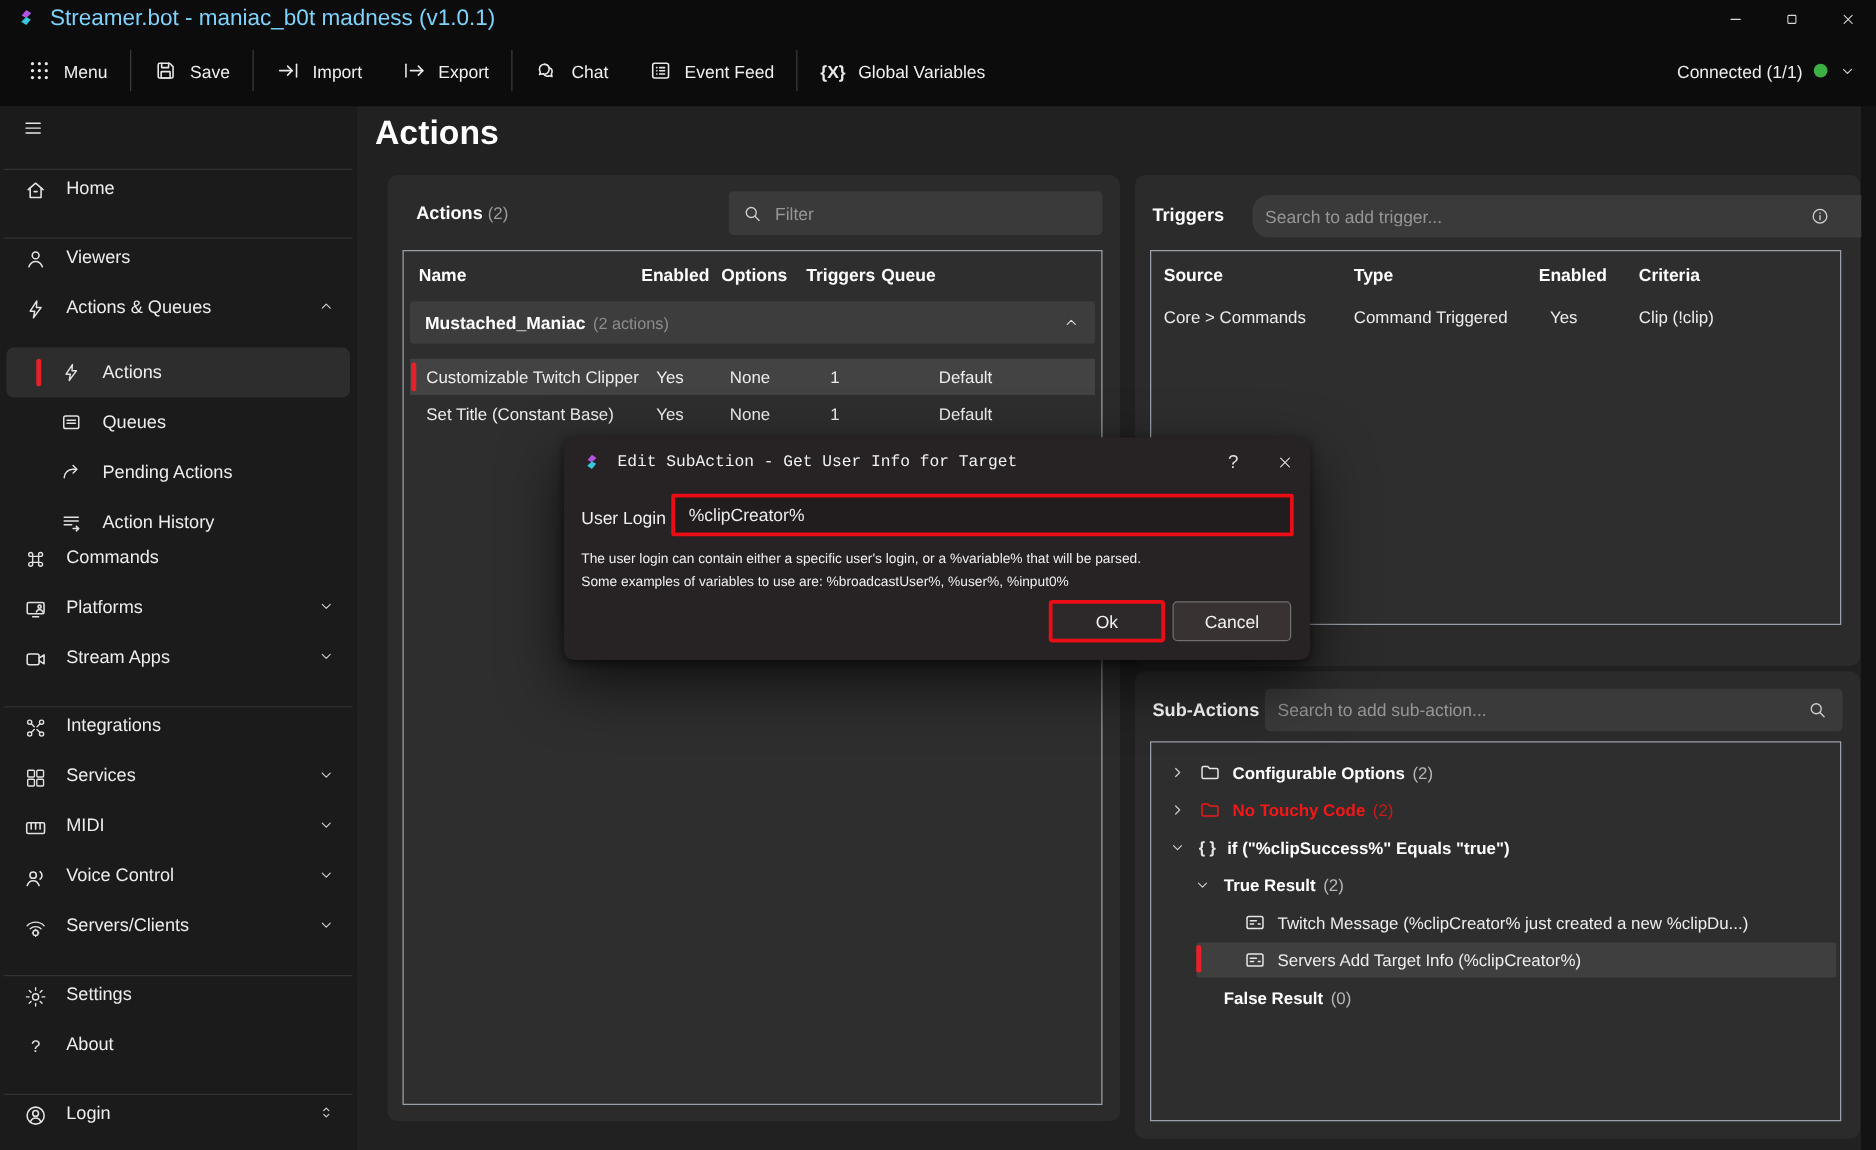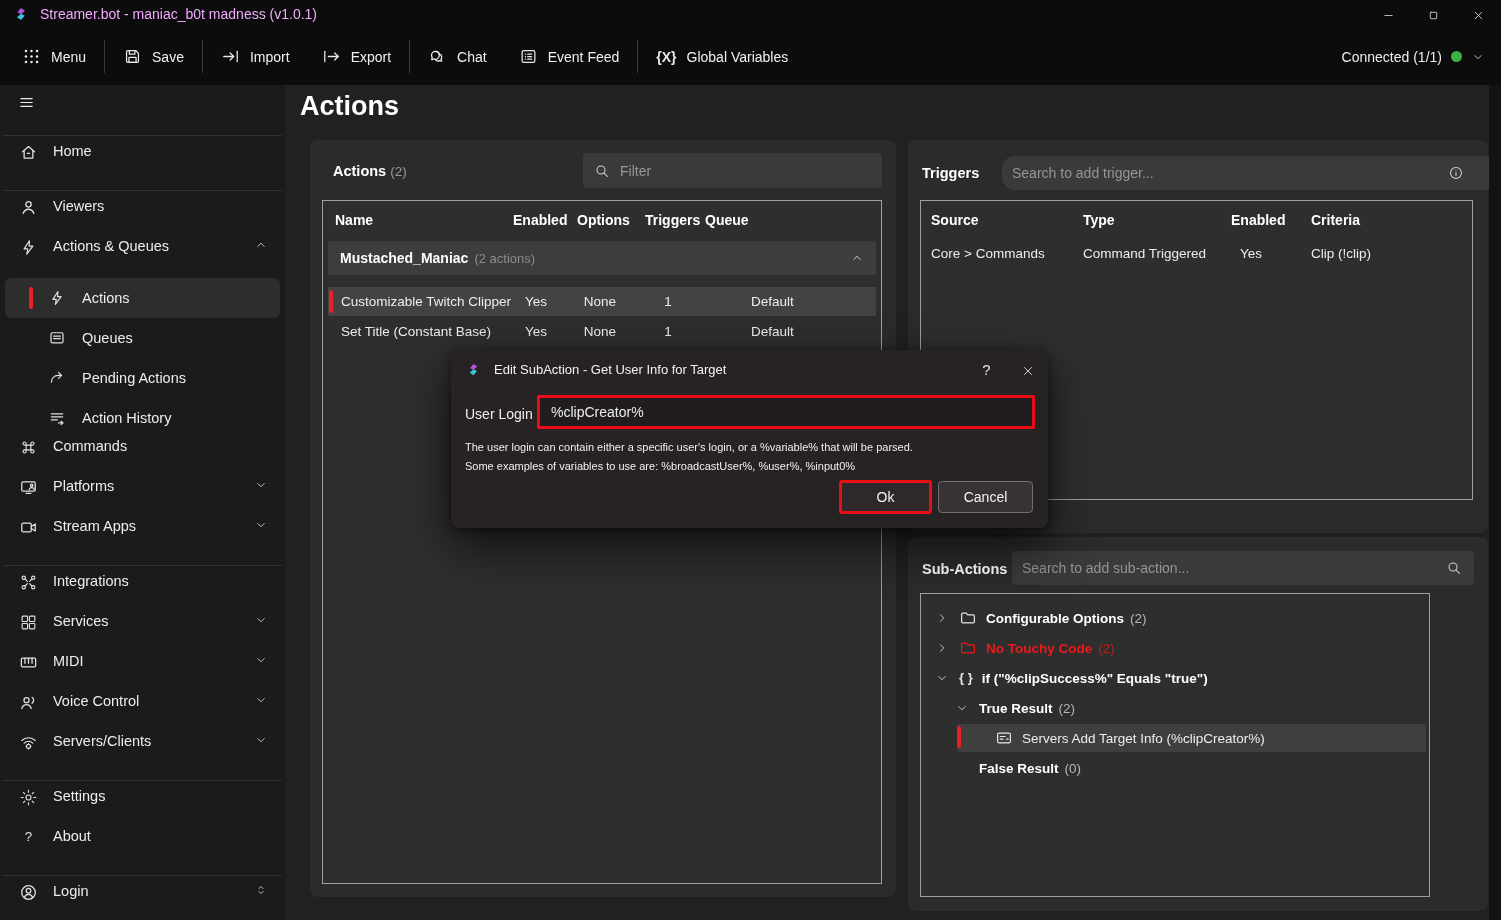--- a/index.html
+++ b/index.html
@@ -2,21 +2,21 @@
 <html><head>
 <meta charset="utf-8">
 <style>
   * { margin:0; padding:0; box-sizing:border-box; }
   html,body { width:1501px; height:920px; overflow:hidden; }
   body { font-family:"Liberation Sans", sans-serif; background:#0c0c0c; color:#ededed; position:relative; font-size:14px; }
 
   
   .titlebar { position:absolute; left:0; top:0; width:1501px; height:28px; display:flex; align-items:center; }
   .titlebar .logo { width:16px; height:16px; margin-left:13px; display:inline-block; }
-  .win-title { margin-left:11px; font-size:14px; color:#f0abfc; }
+  .win-title { margin-left:11px; font-size:18px; color:#7dd3fc; }
   .win-controls { position:absolute; right:0; top:0; height:28px; display:flex; }
   .win-btn { width:45px; height:28px; background:transparent; border:none; color:#dcdcdc; display:flex; align-items:center; justify-content:center; cursor:pointer; }
   .win-btn span { width:11px; height:11px; display:inline-block; }
 
   
   .toolbar { position:absolute; left:0; top:28px; width:1366px; height:57px; display:flex; align-items:stretch; padding-left:6px; }
   .tb-item { display:flex; align-items:center; gap:10px; padding:0 16px; background:transparent; border:none; color:#f0f0f0; font-size:14px; font-family:inherit; cursor:pointer; }
   .tb-item .ico { width:19px; height:19px; display:inline-block; color:#e8e8e8; }
   .tb-item .ico.txt { font-size:14px; font-weight:bold; width:auto; height:auto; }
   .tb-sep { width:1px; background:#3a3a3a; margin:12px 2px; }
@@ -79,21 +79,21 @@
   .a-rows-first { margin-top:12px; }
 
   
   .tbl-trig { left:12px; top:60px; width:553px; height:300px; }
   .thead-t, .t-row { display:grid; grid-template-columns:152px 148px 80px 1fr; align-items:center; padding-left:10px; }
   .thead-t { height:38px; font-weight:bold; font-size:14px; color:#fff; }
   .t-row { height:28px; font-size:13.5px; }
   .t-row .c-center { text-align:center; width:40px; }
 
   
-  .tree-box { left:12px; top:56px; width:510px; height:304px; }
+  .tree-box { left:12px; top:56px; width:553px; height:304px; }
   .tree { padding-top:9px; }
   .tree-row { position:relative; height:30px; display:flex; align-items:center; font-size:13.5px; cursor:pointer; }
   .tree-row .t-chev { width:14px; height:14px; color:#cfcfcf; margin-right:10px; flex:none; display:inline-block; }
   .tree-row .t-chev.empty { visibility:hidden; }
   .tree-row .t-ico { width:18px; height:18px; margin-right:9px; color:#e6e6e6; flex:none; display:inline-block; position:relative; z-index:1; }
   .tree-row .t-ico.txt { font-weight:bold; font-size:13px; width:auto; line-height:18px; }
   .tree-row .t-label { position:relative; z-index:1; }
   .tree-row .t-label.b { font-weight:bold; color:#fff; }
   .tree-row .t-count { margin-left:6px; color:#b5b5b5; position:relative; z-index:1; }
   .tree-row.red .t-label { color:#f01818; }
@@ -101,21 +101,21 @@
   .tree-row.red .t-ico { color:#f01818; }
   .tree-row .sel-bg { position:absolute; left:36px; right:3px; top:1px; bottom:1px; background:#3f3f3f; border-radius:2px; }
   .tree-row .sel-bg::before { content:""; position:absolute; left:0; top:2px; width:3.5px; height:22px; border-radius:2px; background:#e8202a; }
 
   .info-btn { position:absolute; width:16px; height:16px; color:#d0d0d0; cursor:pointer; }
 
   
   .dialog { position:absolute; left:451px; top:350px; width:597px; height:178px; background:#272223; border-radius:8px; box-shadow:0 18px 48px rgba(0,0,0,.66), 0 2px 8px rgba(0,0,0,.5); z-index:50; }
   .dlg-titlebar { height:38px; display:flex; align-items:center; padding-left:15px; }
   .dlg-logo { width:15px; height:15px; display:inline-block; }
-  .dlg-title { margin-left:13px; font-size:13px; color:#f2f2f2; }
+  .dlg-title { margin-left:13px; font-size:13px; color:#f2f2f2;font-family:Liberation Mono, monospace; }
   .dlg-btns { margin-left:auto; display:flex; }
   .dlg-tbtn { width:41px; height:38px; background:transparent; border:none; color:#e0e0e0; font-size:15px; font-family:inherit; cursor:pointer; display:flex; align-items:center; justify-content:center; }
   .dlg-tbtn span.x { width:12px; height:12px; display:inline-block; }
   .dlg-input { position:absolute; left:86px; top:45px; width:498px; height:34px; border:3px solid #ea0d16; border-radius:2px; background:#211c1d; display:flex; align-items:center; }
   .dlg-input input { flex:1; background:transparent; border:none; outline:none; color:#ececec; font-size:14px; font-family:inherit; padding:0 11px; }
   .dlg-desc { position:absolute; left:14px; top:88px; font-size:11px; line-height:19px; white-space:nowrap; color:#f0f0f0; }
   .dlg-ok { position:absolute; left:388px; top:130px; width:93px; height:34px; background:#2d2829; border:3px solid #ea0d16; border-radius:3px; color:#f2f2f2; font-size:14px; font-family:inherit; cursor:pointer; }
   .dlg-cancel { position:absolute; left:487px; top:131px; width:95px; height:32px; background:#383233; border:1px solid #6f6f6f; border-radius:4px; color:#f2f2f2; font-size:14px; font-family:inherit; cursor:pointer; }
   label.fl { position:absolute; left:14px; top:56px; font-size:14px; color:#f0f0f0; }
 </style>
@@ -511,20 +511,27 @@
             <span class="t-label b">if ("%clipSuccess%" Equals "true")</span>
           </div>
           <div class="tree-row" style="padding-left: 34px;">
             <span class="t-chev"><svg viewBox="0 0 24 24" width="100%" height="100%" fill="none" stroke="currentColor" stroke-width="1.6" stroke-linecap="round" stroke-linejoin="round">
                 <path d="M6.5 9.5 12 15l5.5-5.5"></path>
               </svg></span>
             <span class="t-label b">True Result</span>
             <span class="t-count">(2)</span>
           </div>
           <div class="tree-row" style="padding-left: 74px;">
+            <span class="t-ico"><svg viewBox="0 0 24 24" width="100%" height="100%" fill="none" stroke="currentColor" stroke-width="1.6" stroke-linecap="round" stroke-linejoin="round">
+                <rect x="3.5" y="5.5" width="17" height="13" rx="2"></rect>
+                <path d="M7 10h6.5M7 13.5h3.5M15.5 13.5h2"></path>
+              </svg></span>
+            <span class="t-label">Twitch Message (%clipCreator% just created a new %clipDu...)</span>
+          </div>
+          <div class="tree-row" style="padding-left: 74px;">
             <div class="sel-bg"></div>
             <span class="t-ico"><svg viewBox="0 0 24 24" width="100%" height="100%" fill="none" stroke="currentColor" stroke-width="1.6" stroke-linecap="round" stroke-linejoin="round">
                 <rect x="3.5" y="5.5" width="17" height="13" rx="2"></rect>
                 <path d="M7 10h6.5M7 13.5h3.5M15.5 13.5h2"></path>
               </svg></span>
             <span class="t-label">Servers Add Target Info (%clipCreator%)</span>
           </div>
           <div class="tree-row" style="padding-left: 34px;">
             <span class="t-chev empty"><svg viewBox="0 0 24 24" width="100%" height="100%" fill="none" stroke="currentColor" stroke-width="1.6" stroke-linecap="round" stroke-linejoin="round">
                 <path d="M9.5 6.5 15 12l-5.5 5.5"></path>

